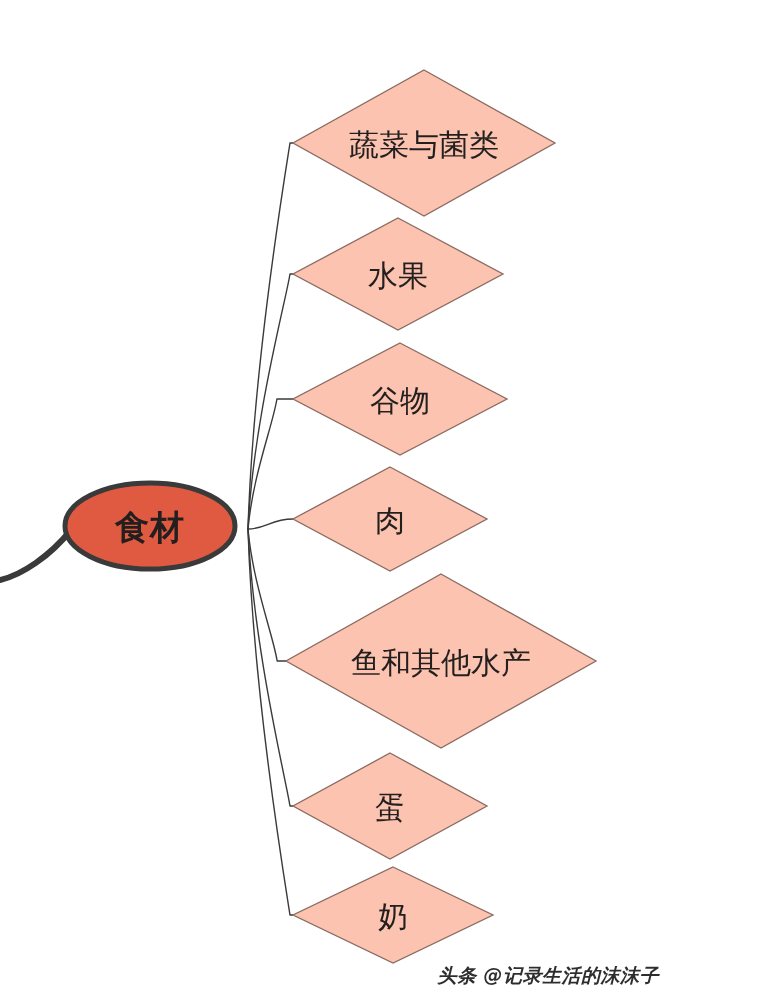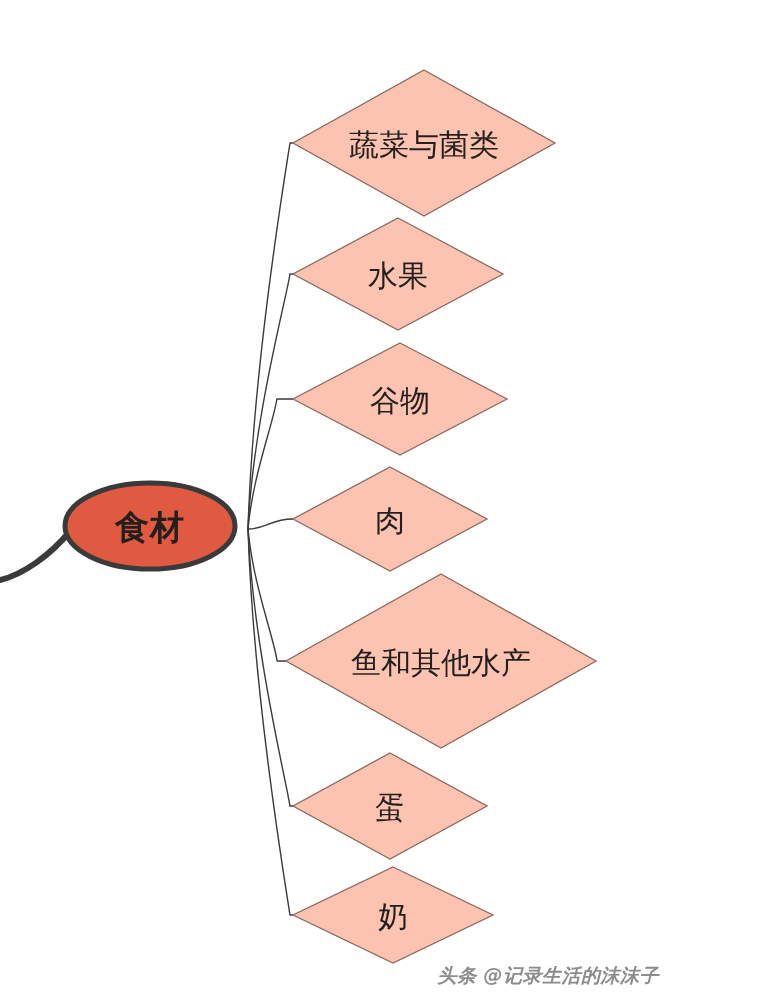--- a/index.html
+++ b/index.html
@@ -43,21 +43,21 @@
     font-weight: normal;
   }
   #watermark {
     position: absolute;
     right: 14px;
     bottom: 8px;
     font-family: "DejaVu Sans", "Liberation Sans", sans-serif;
     font-size: 19px;
     font-style: italic;
     font-weight: bold;
-    color: #737373;
+    color: #000000;
     opacity: 0.82;
     letter-spacing: 0.5px;
     white-space: nowrap;
   }
 </style>
 </head>
 <body>
 
 <div id="mindmap-root">
 

